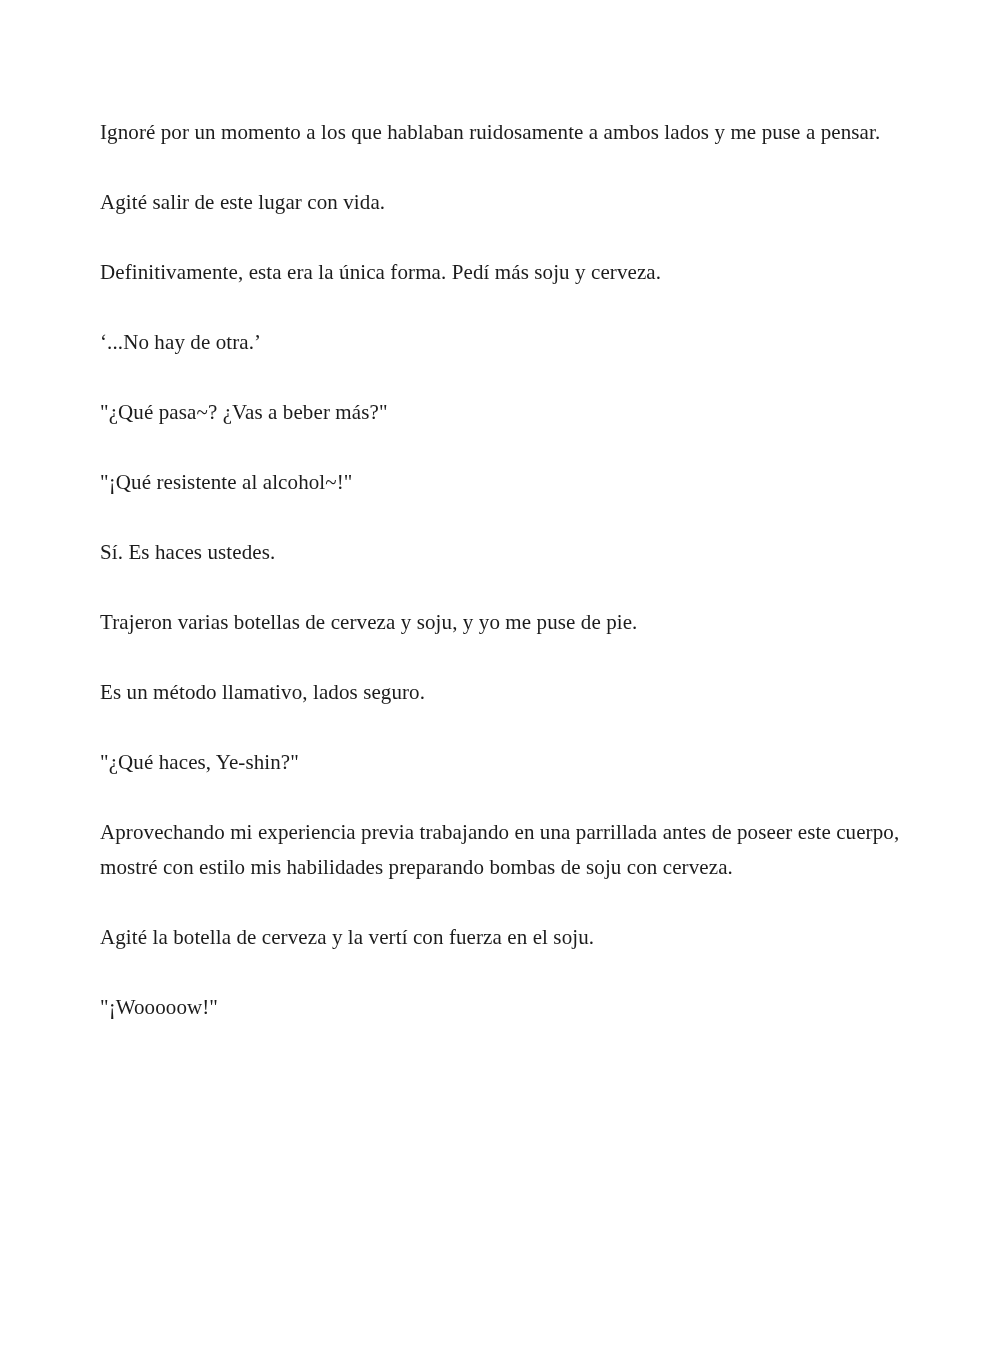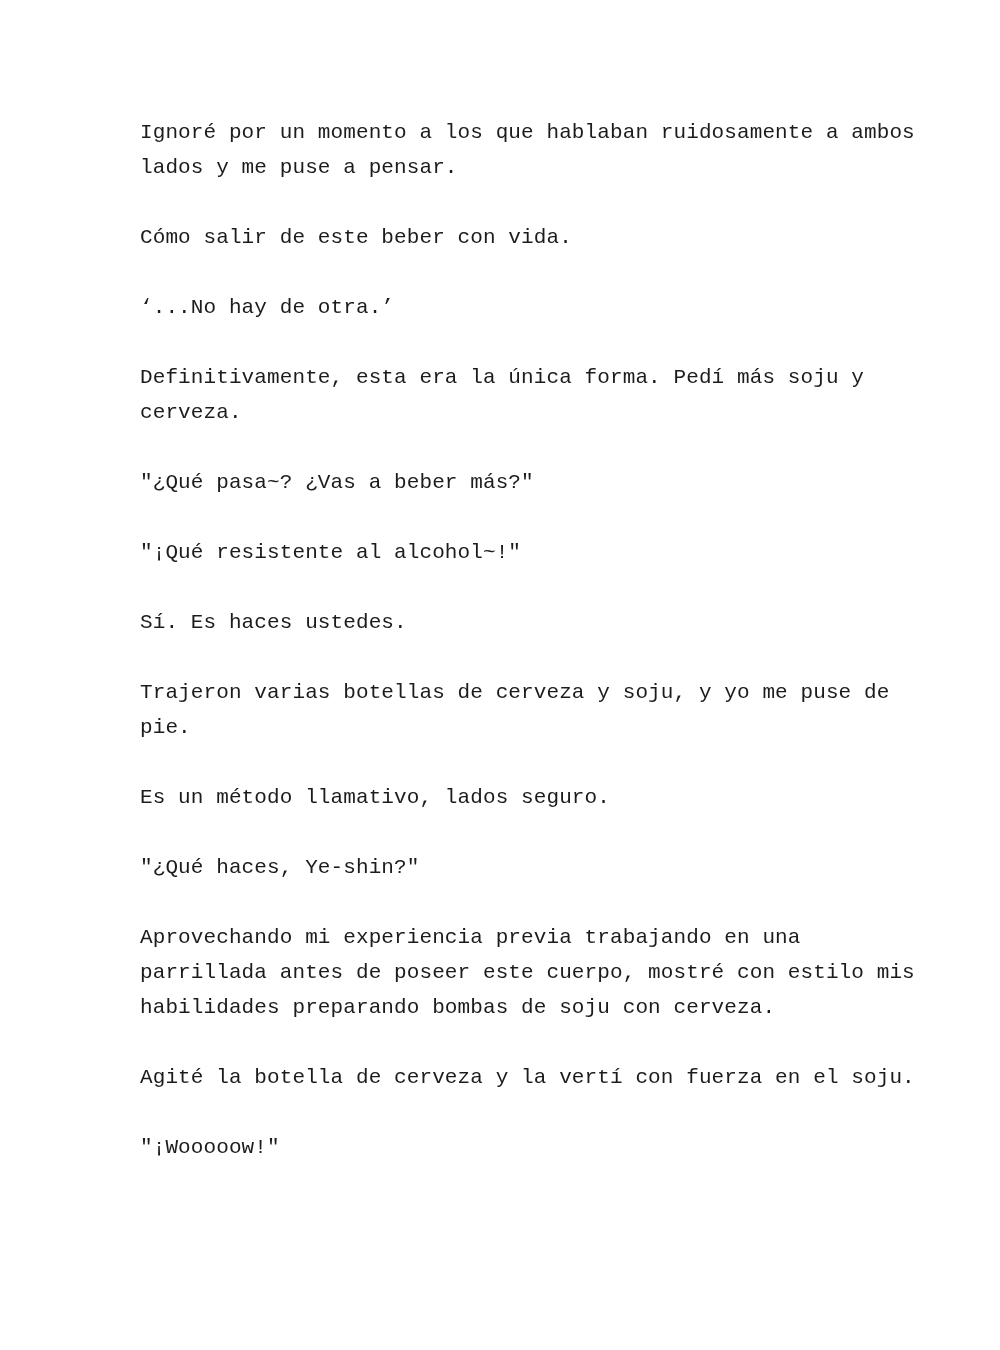--- a/index.html
+++ b/index.html
@@ -11,40 +11,39 @@
       width: 1000px;
       height: 1350px;
       overflow: hidden;
       position: relative;
     }
     .chapter-body {
       position: absolute;
       left: 100px;
       top: 115px;
       width: 800px;
-      font-family: Liberation Mono, monospace;
+      font-family: Liberation Serif, serif;
       font-size: 21px;
       line-height: 35px;
       color: #1c1c1c;
       letter-spacing: 0.1px;
-      margin-left: 40px;
     }
     .chapter-body p {
       margin: 0 0 35px 0;
       padding: 0;
     }
   </style>
 </head>
 <body>
 
 <main class="chapter-body">
   <p>Ignoré por un momento a los que hablaban ruidosamente a ambos lados y me puse a pensar.</p>
-  <p>Cómo salir de este beber con vida.</p>
+  <p>Agité salir de este lugar con vida.</p>
+  <p>Definitivamente, esta era la única forma. Pedí más soju y cerveza.</p>
   <p>‘...No hay de otra.’</p>
-  <p>Definitivamente, esta era la única forma. Pedí más soju y cerveza.</p>
   <p>"¿Qué pasa~? ¿Vas a beber más?"</p>
   <p>"¡Qué resistente al alcohol~!"</p>
   <p>Sí. Es haces ustedes.</p>
   <p>Trajeron varias botellas de cerveza y soju, y yo me puse de pie.</p>
   <p>Es un método llamativo, lados seguro.</p>
   <p>"¿Qué haces, Ye-shin?"</p>
   <p>Aprovechando mi experiencia previa trabajando en una parrillada antes de poseer este cuerpo, mostré con estilo mis habilidades preparando bombas de soju con cerveza.</p>
   <p>Agité la botella de cerveza y la vertí con fuerza en el soju.</p>
   <p>"¡Wooooow!"</p>
 </main>

